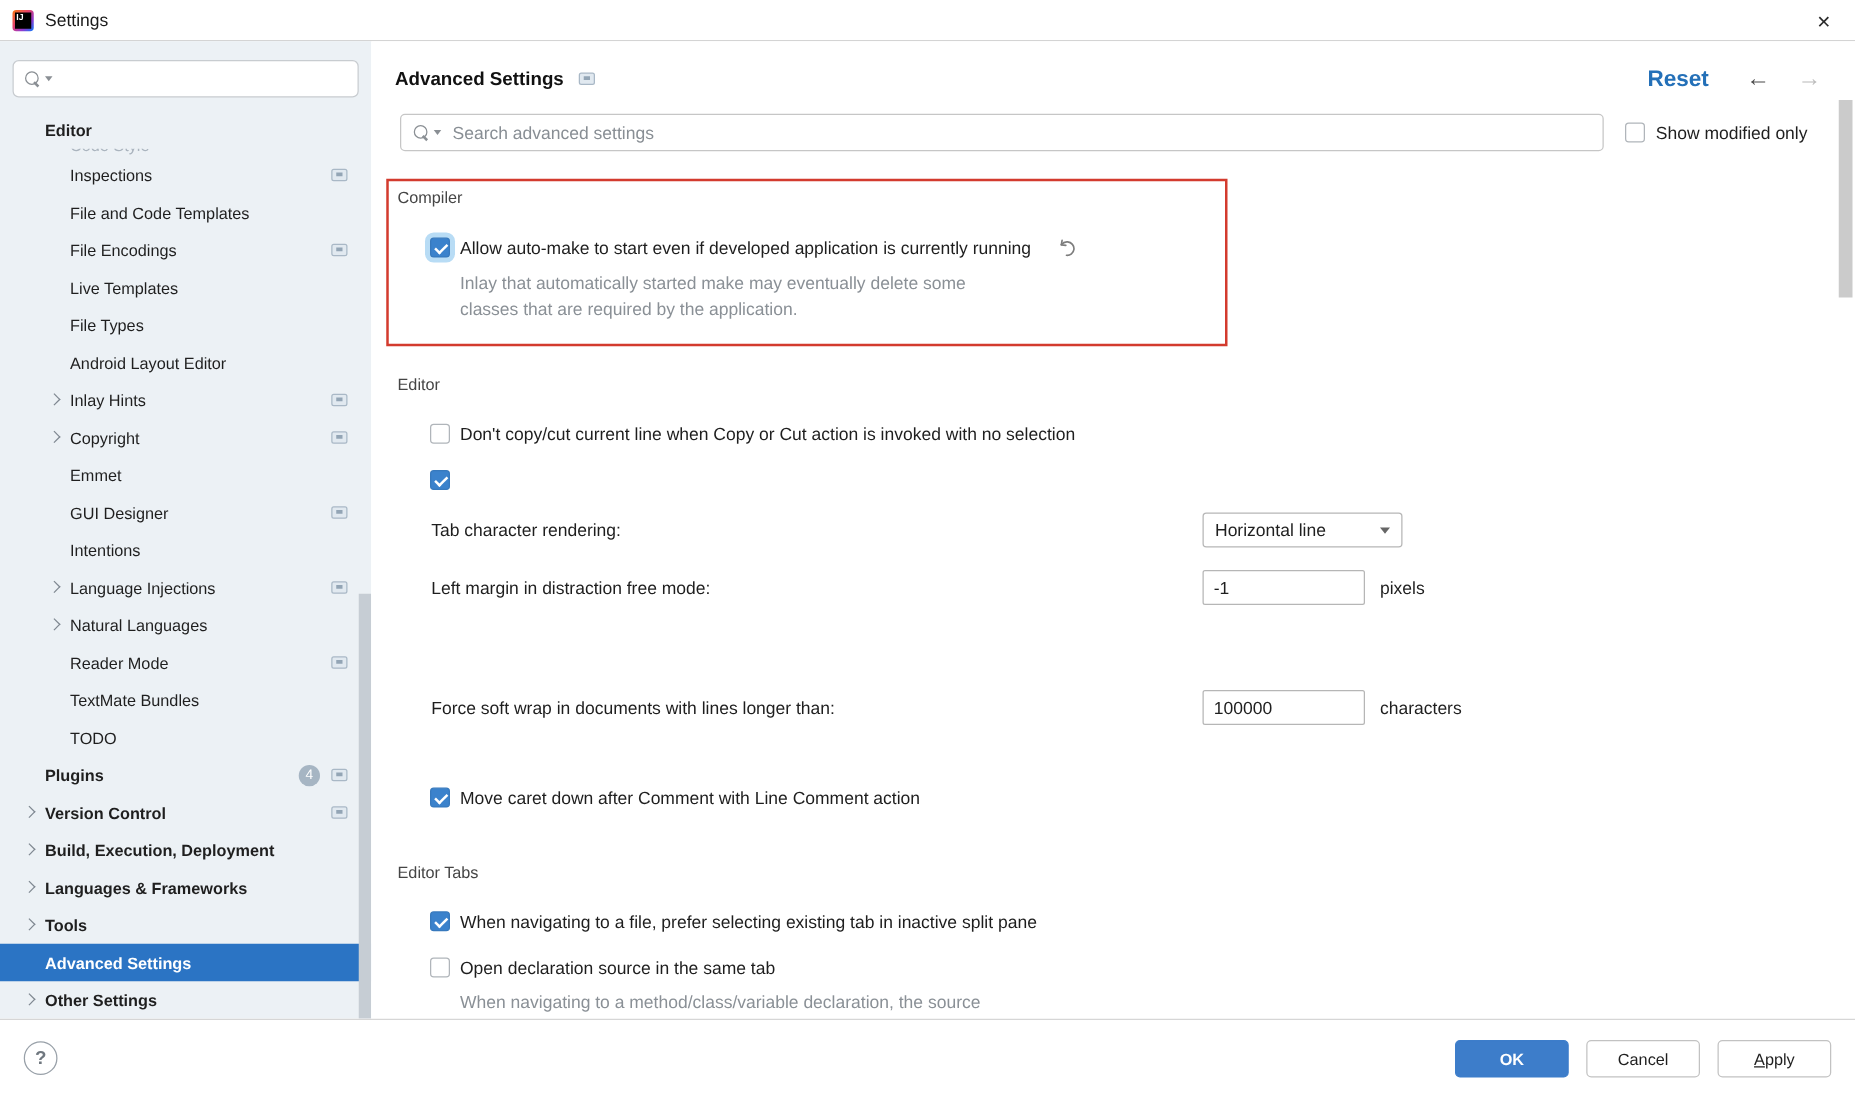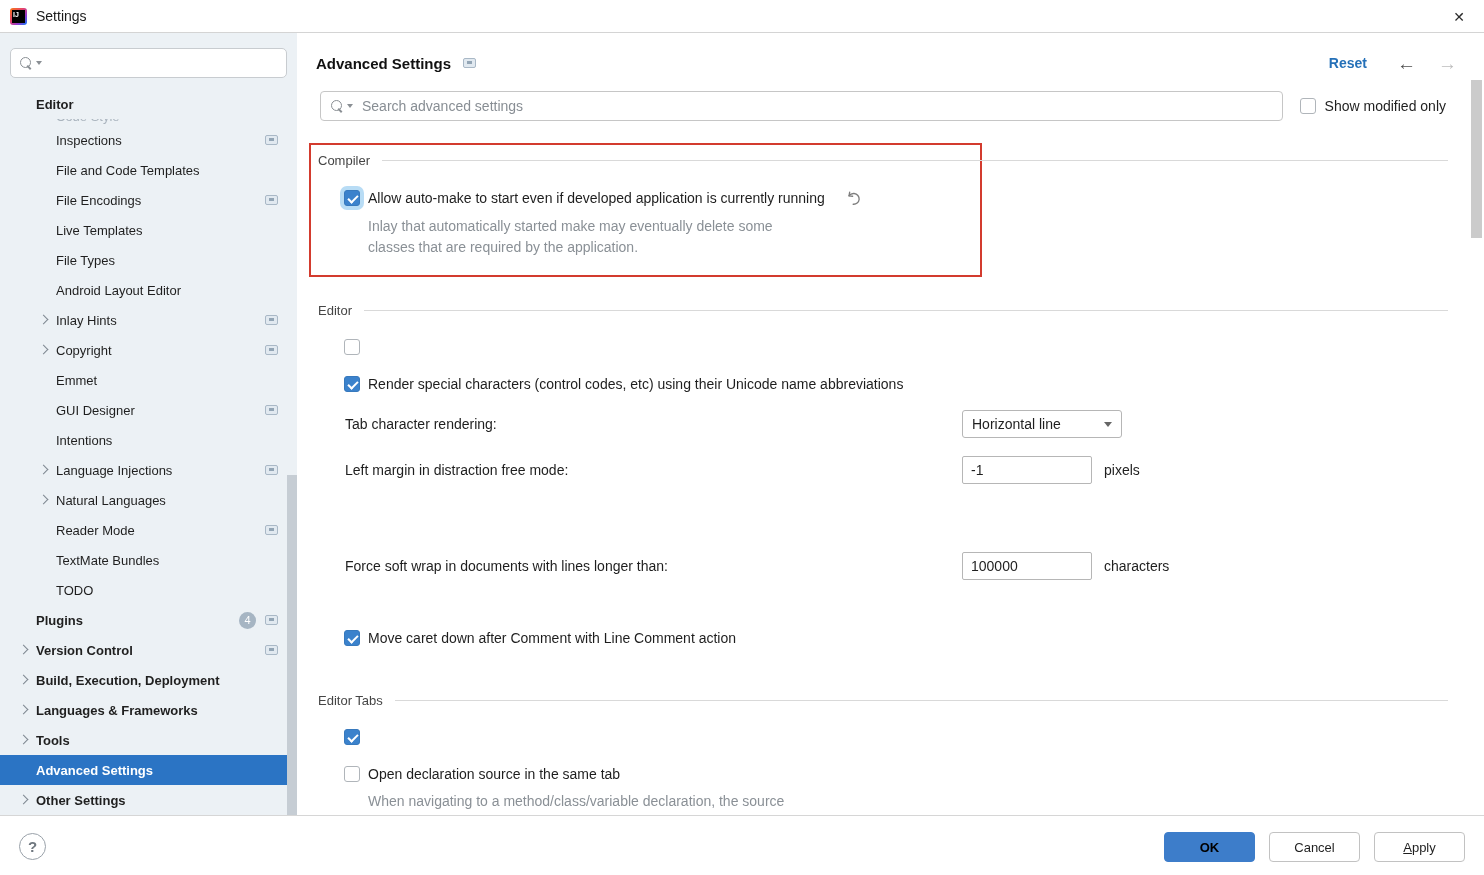--- a/index.html
+++ b/index.html
@@ -50,38 +50,38 @@
   .mon-icon::after { content:""; position:absolute; left:3px; top:2px; width:5px; height:3px; background:#93a5b5; }
   .faded-row { height:6px; overflow:hidden; position:relative; }
   .faded-row span { position:absolute; top:-10px; left:56px; color:#aab4be; }
   .sidebar-scroll { position:absolute; right:0; top:442px; width:10px; height:340px; background:#c6cdd4; }
   
   .main { flex:1; position:relative; background:#fff; font-size:14px; }
   .main-header { position:absolute; top:16px; left:19px; right:27px; height:28px; display:flex; align-items:center; }
   .main-title { font-weight:bold; font-size:15px; color:#111; }
   .main-header .mon-icon { margin-left:12px; }
   .spacer { flex:1; }
-  .reset-link { color:#2470b8; font-weight:bold; font-size:14px; margin-right:30px; cursor:pointer; }
+  .reset-link { color:#2470b8; font-weight:bold; font-size:18px; margin-right:30px; cursor:pointer; }
   .nav-arrow { font-size:19px; line-height:19px; }
   .nav-back { color:#4d4d4d; margin-right:22px; cursor:pointer; }
   .nav-fwd { color:#bcbcbc; }
   .search-row { position:absolute; top:64px; left:23px; right:38px; height:18px; display:flex; align-items:center; }
   .adv-search { flex:1; height:30px; border:1px solid #c6c6c6; border-radius:4px; background:#fff;
     display:flex; align-items:center; padding-left:10px; }
   .adv-search .ph { color:#888e94; margin-left:9px; }
   .smo { display:flex; align-items:center; margin-left:17px; gap:9px; white-space:nowrap; }
   
   .cb { width:16px; height:16px; border:1px solid #b0b5ba; border-radius:3px; background:#fff;
     position:relative; flex-shrink:0; cursor:pointer; }
   .cb.on { background:#3b82cc; border-color:#3779bd; }
   .cb.on::after { content:""; position:absolute; left:3px; top:3.5px; width:8px; height:4px;
     border-left:2px solid #fff; border-bottom:2px solid #fff; transform:rotate(-45deg); }
   .cb.glow { box-shadow:0 0 0 4px #b8dcf5; }
   
-  .sec-head { position:absolute; left:21px; right:36px; height:20px; display:flex; align-items:center; }
+  .sec-head { position:absolute; left:21px; right:36px; height:20px; display:flex; align-items:flex-start;flex-direction:column; }
   .sec-title { color:#454545; font-size:13px; white-space:nowrap; }
   .sec-line { flex:1; height:1px; background:#d9d9d9; margin-left:12px; }
   .cb-row { position:absolute; left:47px; right:36px; height:24px; display:flex; align-items:center; gap:8px; }
   .cb-row .lbl { color:#1e1e1e; }
   .field-row { position:absolute; left:48px; right:36px; height:28px; }
   .field-row .lbl { position:absolute; left:0; top:50%; transform:translateY(-50%); color:#1e1e1e; }
   .ctrl-group { position:absolute; left:617px; top:0; height:28px; display:flex; align-items:center; gap:12px; }
   .note { position:absolute; color:#8a9096; line-height:21px; }
   .dd { width:160px; height:28px; border:1px solid #b6b6b6; border-radius:3px; background:#fff;
     display:flex; align-items:center; padding:0 9px; cursor:pointer; }
@@ -94,21 +94,21 @@
     border:2px solid #d33b2e; pointer-events:none; }
   .main-scroll { position:absolute; right:2px; top:47px; width:11px; height:158px; background:#cbcbcb; }
   
   .footer { position:absolute; left:0; right:0; bottom:0; height:60px; background:#fff; border-top:1px solid #d6d6d6; }
   .help-btn { position:absolute; left:19px; top:17px; width:27px; height:27px; border-radius:50%;
     border:1.5px solid #99a1a9; color:#6f777f; font-weight:bold; font-size:15px;
     display:flex; align-items:center; justify-content:center; cursor:pointer; }
   .btn { position:absolute; top:16px; width:91px; height:30px; border-radius:4px;
     display:flex; align-items:center; justify-content:center; font-size:13px; cursor:pointer; }
   .btn span { display:block; }
-  .btn-ok { right:229px; background:#3d7dca; border:1px solid #3d7dca; color:#000000; font-weight:bold; }
+  .btn-ok { right:229px; background:#3d7dca; border:1px solid #3d7dca; color:#ffffff; font-weight:bold; }
   .btn-plain { background:#fff; border:1px solid #c2c2c2; color:#1f1f1f; }
   .btn-cancel { right:124px; }
   .btn-apply { right:19px; }
   .mnemonic::first-letter { text-decoration:underline; }
 </style>
 </head>
 <body>
 
 <div class="window">
 
@@ -298,24 +298,24 @@
         <div>Inlay that automatically started make may eventually delete some</div>
         <div>classes that are required by the application.</div>
       </div>
 
       <div class="sec-head" style="top:267px;">
         <span class="sec-title">Editor</span>
         <span class="sec-line"></span>
       </div>
       <div class="cb-row" style="top:302px;">
         <span class="cb"></span>
+        <span class="lbl">Don't copy/cut current line when Copy or Cut action is invoked with no selection</span>
       </div>
       <div class="cb-row" style="top:339px;">
         <span class="cb on"></span>
-        <span class="lbl">Render special characters (control codes, etc) using their Unicode name abbreviations</span>
       </div>
       <div class="field-row" style="top:377px;">
         <span class="lbl">Tab character rendering:</span>
         <div class="ctrl-group">
           <div class="dd">
             <span>Horizontal line</span>
             <span class="dd-arrow"></span>
           </div>
         </div>
       </div>
@@ -341,20 +341,21 @@
         <span class="cb on"></span>
         <span class="lbl">Move caret down after Comment with Line Comment action</span>
       </div>
 
       <div class="sec-head" style="top:657px;">
         <span class="sec-title">Editor Tabs</span>
         <span class="sec-line"></span>
       </div>
       <div class="cb-row" style="top:692px;">
         <span class="cb on"></span>
+        <span class="lbl">When navigating to a file, prefer selecting existing tab in inactive split pane</span>
       </div>
       <div class="cb-row" style="top:729px;">
         <span class="cb"></span>
         <span class="lbl">Open declaration source in the same tab</span>
       </div>
       <div class="note" style="top:758px; left:71px;">When navigating to a method/class/variable declaration, the source</div>
 
       <div class="main-scroll"></div>
     </div>
   </div>

